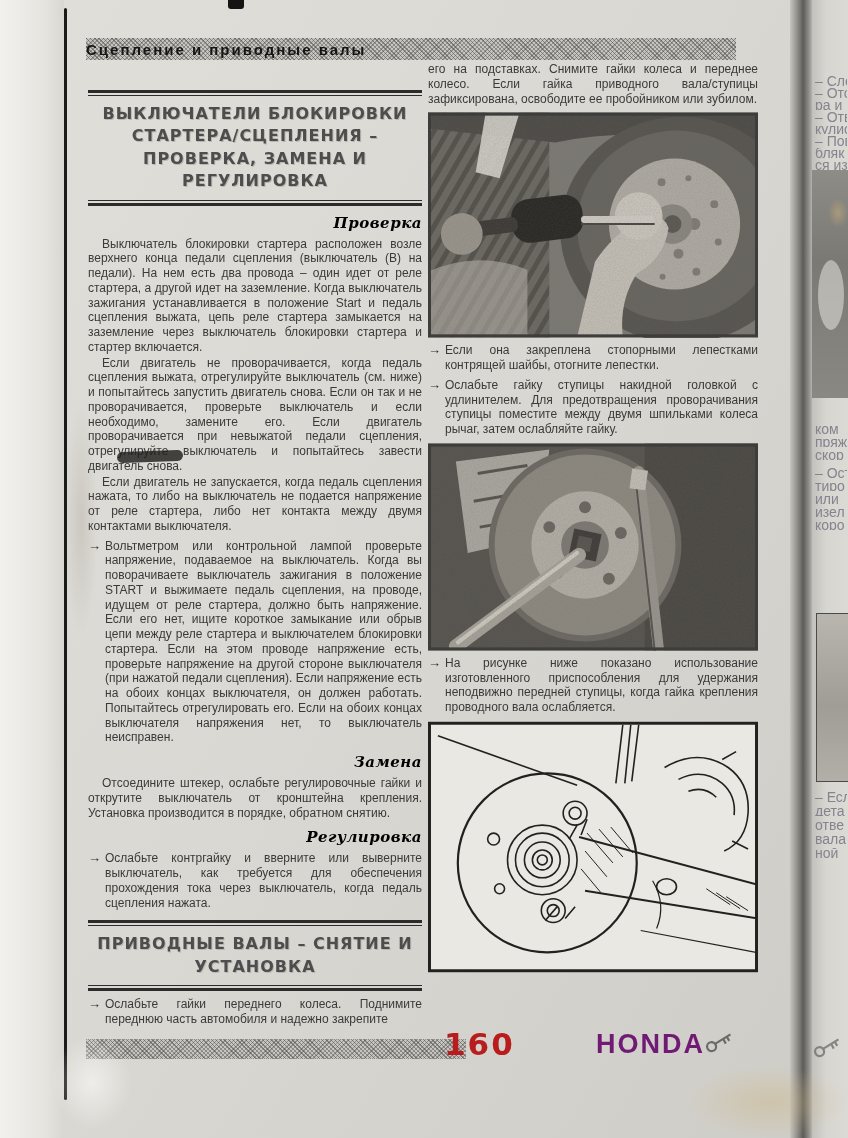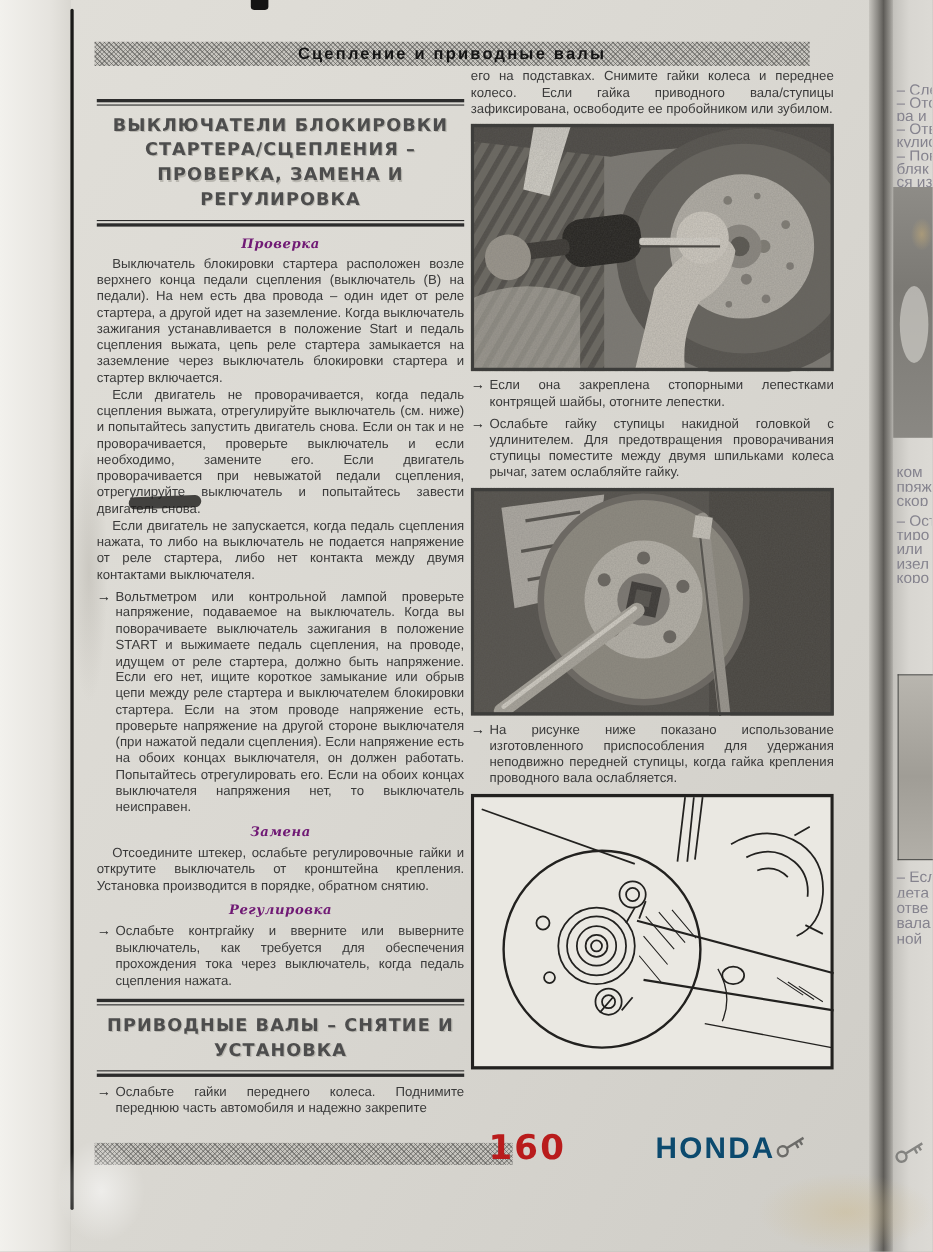--- a/index.html
+++ b/index.html
@@ -31,46 +31,46 @@
   #ink-smudge{position:absolute;left:117px;top:451px;width:66px;height:11px;background:#201f1d;
     opacity:.82;border-radius:6px;transform:rotate(-2deg);}
 
   
   .hatch{
     background:
       repeating-linear-gradient(45deg,rgba(70,70,68,.5) 0 1px,rgba(0,0,0,0) 1px 3px),
       repeating-linear-gradient(-45deg,rgba(70,70,68,.4) 0 1px,rgba(0,0,0,0) 1px 3px),
       #c6c4be;}
   #header-bar{position:absolute;left:86px;top:38px;width:650px;height:22px;
-    display:flex;align-items:center;justify-content:center;}
+    display:flex;align-items:center;justify-content:flex-start;}
   #header-bar span{font-weight:bold;font-size:15px;letter-spacing:2px;color:#151515;
     font-family:"Liberation Sans",sans-serif;}
   #footer-bar{position:absolute;left:86px;top:1039px;width:380px;height:20px;}
   #page-num{position:absolute;left:444px;top:1026px;font-size:31px;font-weight:bold;
     color:#b91c1c;letter-spacing:2px;font-family:"DejaVu Sans",sans-serif;}
   #honda{position:absolute;left:596px;top:1029px;font-size:27px;font-weight:bold;
-    color:#0c4a6e;letter-spacing:2px;font-family:"Liberation Sans",sans-serif;}
+    color:#701a75;letter-spacing:2px;font-family:"Liberation Sans",sans-serif;}
   .key-icon{position:absolute;transform:rotate(-12deg);opacity:.75;}
 
   
   #left-col{position:absolute;left:88px;top:90px;width:334px;}
   #right-col{position:absolute;left:428px;top:62px;width:330px;}
 
   .rule-a{height:3px;background:#2c2c2c;margin-bottom:2px;}
   .rule-b{height:1px;background:#2c2c2c;}
   .rule-c{height:1px;background:#2c2c2c;margin-bottom:2px;}
   .rule-d{height:3px;background:#2c2c2c;}
   .btitle{text-align:center;font-family:"DejaVu Sans",sans-serif;font-weight:bold;
     font-size:16px;line-height:1.4;letter-spacing:1px;color:#4d4d4d;padding:7px 2px;
     text-shadow:1px 1px 0 #b9b7b0;}
   .tblock{margin-bottom:6px;}
   .tblock2{margin-top:10px;margin-bottom:6px;}
 
-  .shead{text-align:center;font-family:"DejaVu Serif",serif;font-style:italic;font-weight:bold;
-    font-size:12px;color:#701a75;margin:8px 0 5px;letter-spacing:.5px;}
+  .shead{text-align:right;font-family:"DejaVu Serif",serif;font-style:italic;font-weight:bold;
+    font-size:15px;color:#000000;margin:8px 0 5px;letter-spacing:.5px;}
   .para{font-size:12px;line-height:1.23;text-align:justify;color:#3a3a3a;margin:0 0 1px;}
   .indent{text-indent:14px;}
   .bullet{position:relative;padding-left:17px;margin-top:5px;}
   .bullet .arr{position:absolute;left:0;top:-1px;font-weight:bold;color:#2e2e2e;font-size:13px;}
 
   .photo{width:330px;margin:6px 0 4px;line-height:0;}
   .photo svg{display:block;}
 
   
   .sliver-frag{position:absolute;left:815px;width:32px;font-size:14px;line-height:10px;

